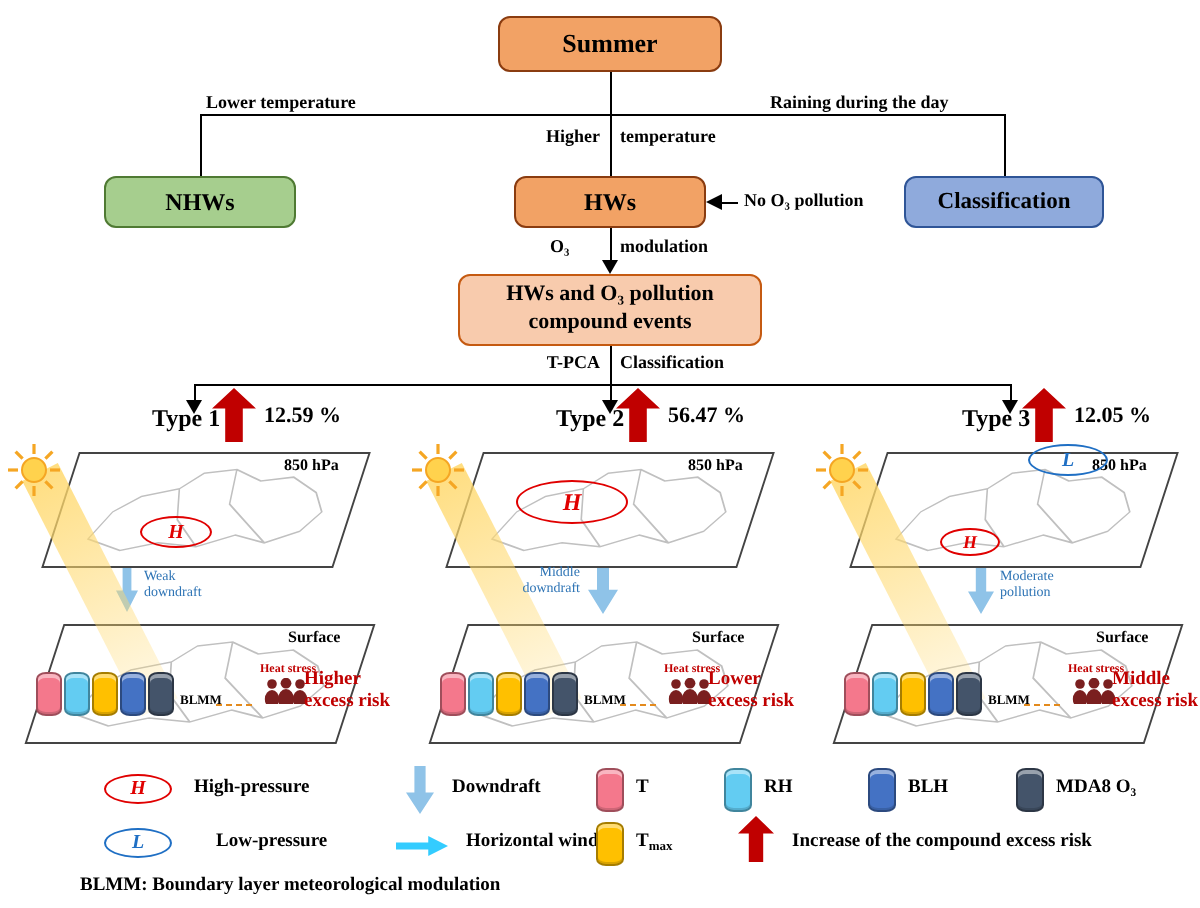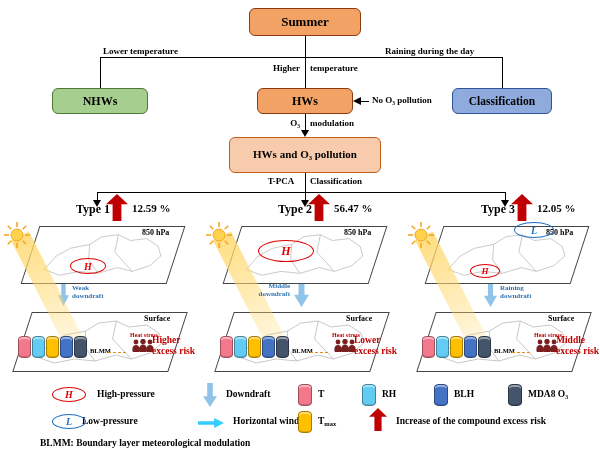--- a/index.html
+++ b/index.html
@@ -33,21 +33,21 @@
   .map{position:absolute;background:#fff;border:1px solid #444;transform:skewX(-18deg);
        box-sizing:border-box;z-index:1;}
   .maplbl{position:absolute;font-weight:bold;font-size:8px;z-index:3;white-space:nowrap;}
   .beam{position:absolute;width:20px;height:132px;transform-origin:50% 0;transform:rotate(-27deg);
        background:linear-gradient(to bottom,rgba(255,216,107,.85),rgba(255,216,107,.15));z-index:2;}
   .sun{position:absolute;z-index:5;}
   .pres{position:absolute;border:1.5px solid;border-radius:50%;display:flex;align-items:center;
        justify-content:center;font-weight:bold;font-style:italic;z-index:3;box-sizing:border-box;}
   .pres.high{border-color:var(--c-pressure_high);color:var(--c-pressure_high);}
   .pres.low{border-color:var(--c-pressure_low);color:var(--c-pressure_low);}
-  .ddl{position:absolute;color:var(--c-downdraft_text);font-weight:bold;font-size:7px;
+  .ddl{position:absolute;color:var(--c-downdraft_text);font-weight:normal;font-size:7px;
        line-height:1.15;width:46px;z-index:3;}
   .cyl{position:absolute;width:11px;height:20px;border-radius:5px/3.5px;z-index:4;
        border:0.5px solid rgba(0,0,0,.35);
        box-shadow:inset 0 2px 0 rgba(255,255,255,.45), inset 0 -1px 0 rgba(0,0,0,.15);}
   .cyl-t{background:var(--c-cyl_t);} .cyl-rh{background:var(--c-cyl_rh);}
   .cyl-tmax{background:var(--c-cyl_tmax);} .cyl-blh{background:var(--c-cyl_blh);}
   .cyl-mda8{background:var(--c-cyl_mda8);}
   .blmm{position:absolute;font-weight:bold;font-size:6.5px;z-index:4;}
   .dash{position:absolute;border-top:1.2px dashed var(--c-blmm_arrow);z-index:4;}
   .heat{position:absolute;color:var(--c-risk);font-weight:bold;font-size:6px;z-index:4;white-space:nowrap;}
@@ -87,29 +87,30 @@
   <div class="box box-precip" style="left:452px;top:88px;width:100px;height:26px;">
     <span>Classification</span>
   </div>
 
   <div class="ah-l" style="left:353px;top:97px;"></div>
   <div class="line" style="left:361px;top:100.5px;width:8px;height:1px;"></div>
   <div class="lbl" style="left:372px;top:95px;">No O₃ pollution</div>
 
   <div class="line" style="left:304.5px;top:114px;width:1px;height:18px;"></div>
   <div class="ah-d" style="left:300.5px;top:130px;"></div>
-  <div class="lbl" style="left:275px;top:118px;width:25px;text-align:right;">O₃</div>
+  <div class="lbl" style="left:275px;top:118px;width:25px;">O₃</div>
   <div class="lbl" style="left:310px;top:118px;">modulation</div>
 
   <div class="box box-compound" style="left:229px;top:137px;width:152px;height:36px;border-width:1px;">
     <span>HWs and O₃ pollution</span>
+    <span>compound events</span>
   </div>
 
   <div class="line" style="left:304.5px;top:173px;width:1px;height:19px;"></div>
-  <div class="lbl" style="left:262px;top:176px;width:38px;text-align:center;">T-PCA</div>
+  <div class="lbl" style="left:262px;top:176px;width:38px;text-align:right;">T-PCA</div>
   <div class="lbl" style="left:310px;top:176px;">Classification</div>
   <div class="line" style="left:97px;top:192px;width:409px;height:1px;"></div>
   <div class="line" style="left:96.5px;top:192px;width:1px;height:8px;"></div>
   <div class="line" style="left:304.5px;top:192px;width:1px;height:8px;"></div>
   <div class="line" style="left:504.5px;top:192px;width:1px;height:8px;"></div>
   <div class="ah-d" style="left:93px;top:200px;"></div>
   <div class="ah-d" style="left:301px;top:200px;"></div>
   <div class="ah-d" style="left:501px;top:200px;"></div>
 
   <div class="typ" style="left:60px;top:202px;">Type 1</div>
@@ -261,21 +262,21 @@
       </svg>
     </div>
     <div class="maplbl" style="left:142px;top:10px;">850 hPa</div>
     <div class="pres low" style="left:110px;top:4px;width:40px;height:16px;">
       <span style="font-size:10px;">L</span>
     </div>
     <div class="pres high" style="left:66px;top:46px;width:30px;height:14px;">
       <span style="font-size:9px;">H</span>
     </div>
     <div class="down-block" style="left:80px;top:64px;width:13px;height:25px;"></div>
-    <div class="ddl" style="left:96px;top:66px;">Raining downdraft</div>
+    <div class="ddl" style="left:96px;top:66px;">Moderate pollution</div>
     <div class="map" style="left:22px;top:94px;width:156px;height:60px;">
       <svg class="outline" viewBox="0 0 146 58" preserveAspectRatio="none">
         <path d="M18,44 L26,30 L38,22 L56,18 L66,10 L82,8 L96,14 L112,12 L126,20 L132,30 L124,40 L108,46 L92,42 L74,48 L54,46 L36,50 Z M56,18 L60,34 L74,48 M82,8 L84,26 L108,46" fill="none" stroke="#c0c0c0" stroke-width="0.8"></path>
       </svg>
     </div>
     <div class="maplbl" style="left:144px;top:96px;">Surface</div>
     <div class="wind" style="left:32px;top:101px;width:18px;height:8px;"></div>
     <div class="cyl cyl-t" style="left:18px;top:118px;"></div>
     <div class="cyl cyl-rh" style="left:32px;top:118px;"></div>
     <div class="cyl cyl-tmax" style="left:46px;top:118px;"></div>
@@ -317,21 +318,21 @@
 
   <div class="cyl cyl-blh" style="left:434px;top:384px;width:12px;"></div>
   <div class="leg-lbl" style="left:454px;top:389px;">BLH</div>
 
   <div class="cyl cyl-mda8" style="left:508px;top:384px;width:12px;"></div>
   <div class="leg-lbl" style="left:528px;top:389px;">MDA8 O₃</div>
 
   <div class="pres low" style="left:52px;top:414px;width:34px;height:15px;">
     <span style="font-size:10px;">L</span>
   </div>
-  <div class="leg-lbl" style="left:82px;top:416px;">Low-pressure</div>
+  <div class="leg-lbl" style="left:108px;top:416px;">Low-pressure</div>
 
   <div class="wind" style="left:198px;top:418px;width:26px;height:10px;"></div>
   <div class="leg-lbl" style="left:233px;top:416px;">Horizontal wind</div>
 
   <div class="cyl cyl-tmax" style="left:298px;top:411px;width:12px;"></div>
   <div class="leg-lbl" style="left:318px;top:416px;">
     <span>T</span><span class="sub">max</span>
   </div>
 
   <div class="bigup" style="left:369px;top:408px;width:18px;height:23px;"></div>

